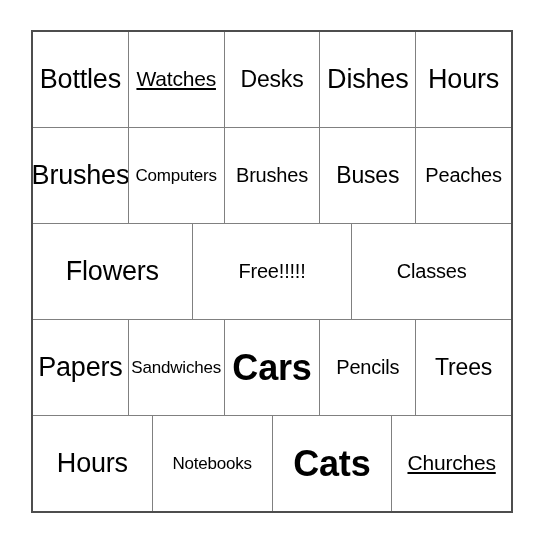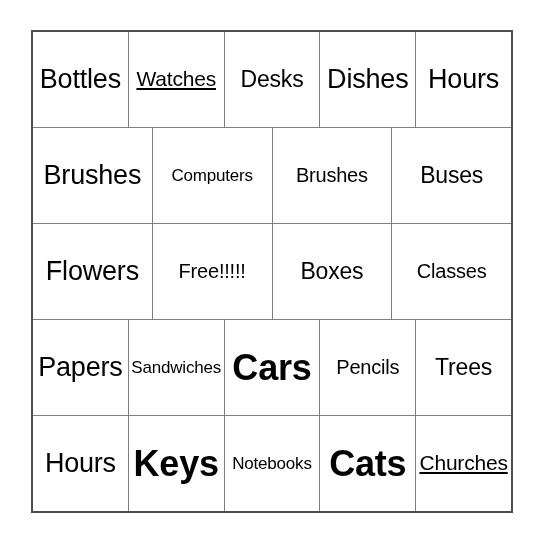--- a/index.html
+++ b/index.html
@@ -107,30 +107,30 @@
         </div>
         <div class="bingo-cell">
           <span class="cell-label fs-xs">Computers</span>
         </div>
         <div class="bingo-cell">
           <span class="cell-label fs-m">Brushes</span>
         </div>
         <div class="bingo-cell">
           <span class="cell-label fs-xl">Buses</span>
         </div>
+        <div class="bingo-cell">
+          <span class="cell-label fs-m">Peaches</span>
+        </div>
       </div>
       <div class="bingo-row">
         <div class="bingo-cell">
           <span class="cell-label fs-l">Flowers</span>
         </div>
         <div class="bingo-cell">
           <span class="cell-label fs-m">Free!!!!!</span>
-        </div>
-        <div class="bingo-cell">
-          <span class="cell-label fs-xl">Boxes</span>
         </div>
         <div class="bingo-cell">
           <span class="cell-label fs-m">Classes</span>
         </div>
       </div>
       <div class="bingo-row">
         <div class="bingo-cell">
           <span class="cell-label fs-l">Papers</span>
         </div>
         <div class="bingo-cell">
@@ -144,23 +144,20 @@
         </div>
         <div class="bingo-cell">
           <span class="cell-label fs-xl">Trees</span>
         </div>
       </div>
       <div class="bingo-row">
         <div class="bingo-cell">
           <span class="cell-label fs-l">Hours</span>
         </div>
         <div class="bingo-cell">
-          <span class="cell-label fs-xxl">Keys</span>
-        </div>
-        <div class="bingo-cell">
           <span class="cell-label fs-xs">Notebooks</span>
         </div>
         <div class="bingo-cell">
           <span class="cell-label fs-xxl">Cats</span>
         </div>
         <div class="bingo-cell">
           <span class="cell-label fs-s">Churches</span>
         </div>
       </div>
     </div>

